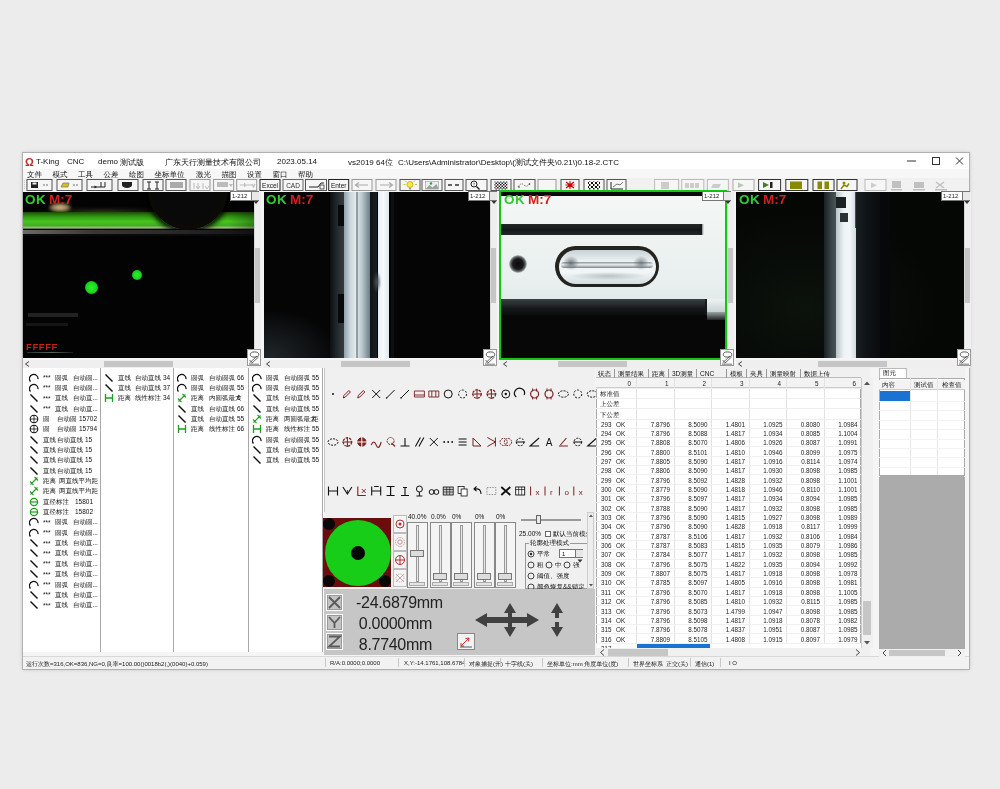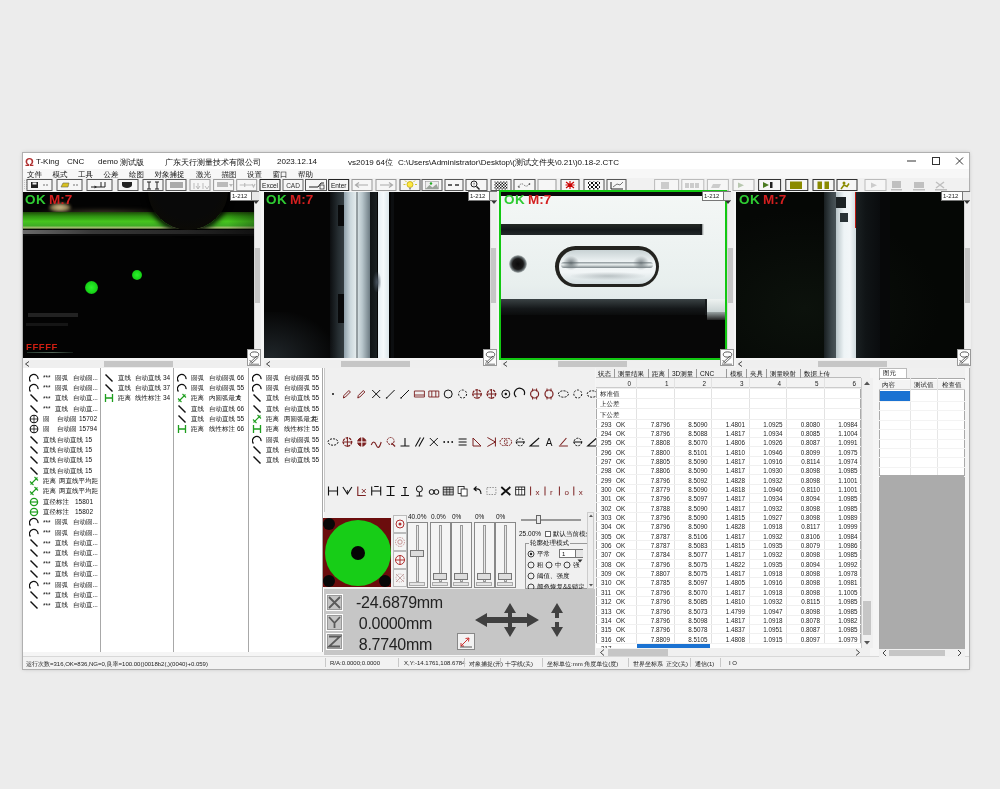--- a/index.html
+++ b/index.html
@@ -8,35 +8,35 @@
 </style></head><body>
 <div id="app">
 
 <div class="ab" style="left:0px;top:0px;width:946px;height:16px;background:#fff;"></div>
 <span class="tx" style="left:2px;top:3px;font-size:11px;color:#b03030;font-weight:bold;">Ω</span>
 <span class="tx" style="left:13px;top:4px;font-size:8px;color:#111;">T-King</span>
 <span class="tx" style="left:44px;top:4px;font-size:8px;color:#111;">CNC</span>
 <span class="tx" style="left:75px;top:4px;font-size:8px;color:#111;">demo</span>
 <span class="tx" style="left:97px;top:4px;font-size:8px;color:#111;">测试版</span>
 <span class="tx" style="left:142px;top:4px;font-size:8px;color:#111;">广东天行测量技术有限公司</span>
-<span class="tx" style="left:254px;top:4px;font-size:8px;color:#111;">2023.12.14</span>
+<span class="tx" style="left:254px;top:4px;font-size:8px;color:#111;">2023.05.14</span>
 <span class="tx" style="left:325px;top:4px;font-size:8px;color:#111;">vs2019 64位</span>
 <span class="tx" style="left:375px;top:4px;font-size:8px;color:#111;">C:\Users\Administrator\Desktop\(测试文件夹\0.21\)0.18-2.CTC</span>
 <svg class="ab" style="left:880px;top:0;z-index:5" width="66" height="16">
       <path d="M4 8 h9" stroke="#333" stroke-width="1"></path>
       <rect x="29.5" y="4.5" width="7" height="7" fill="none" stroke="#333" stroke-width="1"></rect>
       <path d="M53 4.5 l7 7 m0 -7 l-7 7" stroke="#333" stroke-width="1"></path>
     </svg>
 <div class="ab" style="left:0px;top:16px;width:946px;height:11px;background:#f7f7f7;"></div>
 <span class="tx" style="left:4px;top:17px;font-size:7.5px;color:#111;">文件</span>
 <span class="tx" style="left:29.5px;top:17px;font-size:7.5px;color:#111;">模式</span>
 <span class="tx" style="left:55.0px;top:17px;font-size:7.5px;color:#111;">工具</span>
 <span class="tx" style="left:80.5px;top:17px;font-size:7.5px;color:#111;">公差</span>
 <span class="tx" style="left:106.0px;top:17px;font-size:7.5px;color:#111;">绘图</span>
-<span class="tx" style="left:131.5px;top:17px;font-size:7.5px;color:#111;">对象捕捉</span>
+<span class="tx" style="left:131.5px;top:17px;font-size:7.5px;color:#111;">坐标单位</span>
 <span class="tx" style="left:173.0px;top:17px;font-size:7.5px;color:#111;">激光</span>
 <span class="tx" style="left:198.5px;top:17px;font-size:7.5px;color:#111;">描图</span>
 <span class="tx" style="left:224.0px;top:17px;font-size:7.5px;color:#111;">设置</span>
 <span class="tx" style="left:249.5px;top:17px;font-size:7.5px;color:#111;">窗口</span>
 <span class="tx" style="left:275.0px;top:17px;font-size:7.5px;color:#111;">帮助</span>
 <div class="ab" style="left:0px;top:25px;width:946px;height:13px;background:#f1f1f1;"></div>
 <svg class="ab" style="left:0;top:24.5px" width="946" height="14" viewBox="0 0 946 14">
 <path d="M1.5 2 v10 M3.5 2 v10" stroke="#bbb" stroke-width="0.8" stroke-dasharray="1 1"></path>
 <rect x="4" y="1.5" width="25" height="11" fill="#f6f6f6" stroke="#555" stroke-width="1"></rect>
 <rect x="8" y="4" width="7" height="6" fill="#222"></rect>

